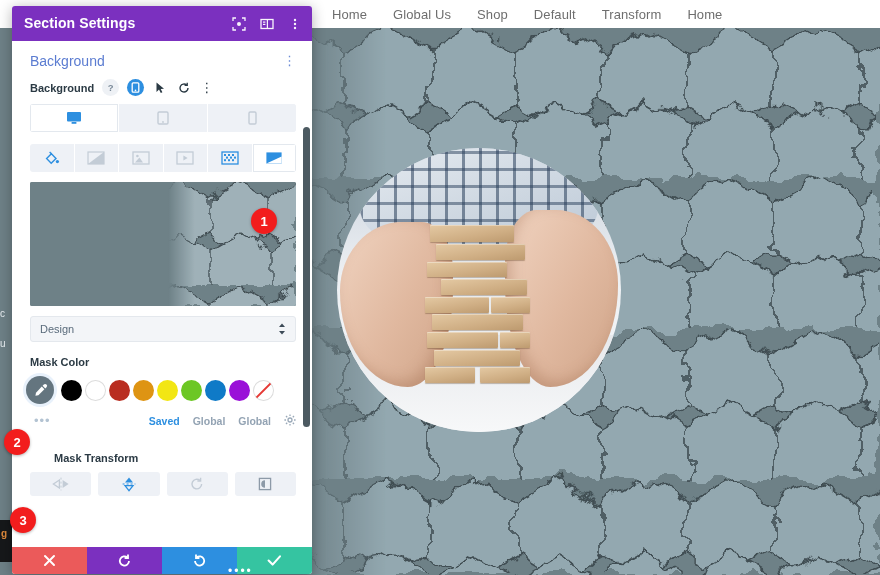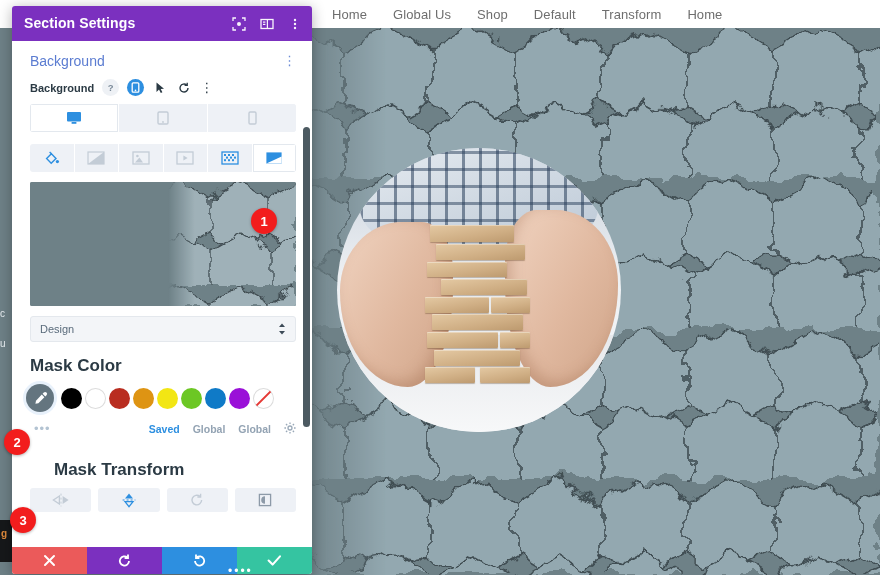--- a/index.html
+++ b/index.html
@@ -185,21 +185,21 @@
   .select-box {
     margin:0 16px 14px 18px; height:26px;
     background:#f3f5f8; border:1px solid #e4e8ed; border-radius:3px;
     display:flex; align-items:center; justify-content:space-between;
     padding:0 9px;
     font-size:11px; color:#5a6b7b;
   }
   .spinner { font-size:9px; color:#3c4a57; line-height:7px; text-align:center; }
 
   .sub-label {
-    font-size:17px; font-weight:700; color:#2b3a44;
+    font-size:11px; font-weight:700; color:#2b3a44;
     margin:0 16px 8px 18px;
   }
   .swatch-row {
     display:flex; align-items:center; gap:3px;
     margin:0 16px 2px 14px;
   }
   .eyedrop {
     width:28px; height:28px; border-radius:50%;
     background:#64757f; display:flex; align-items:center; justify-content:center;
     box-shadow:0 0 0 3px #e8f1fb; margin-right:4px; flex:0 0 auto;

